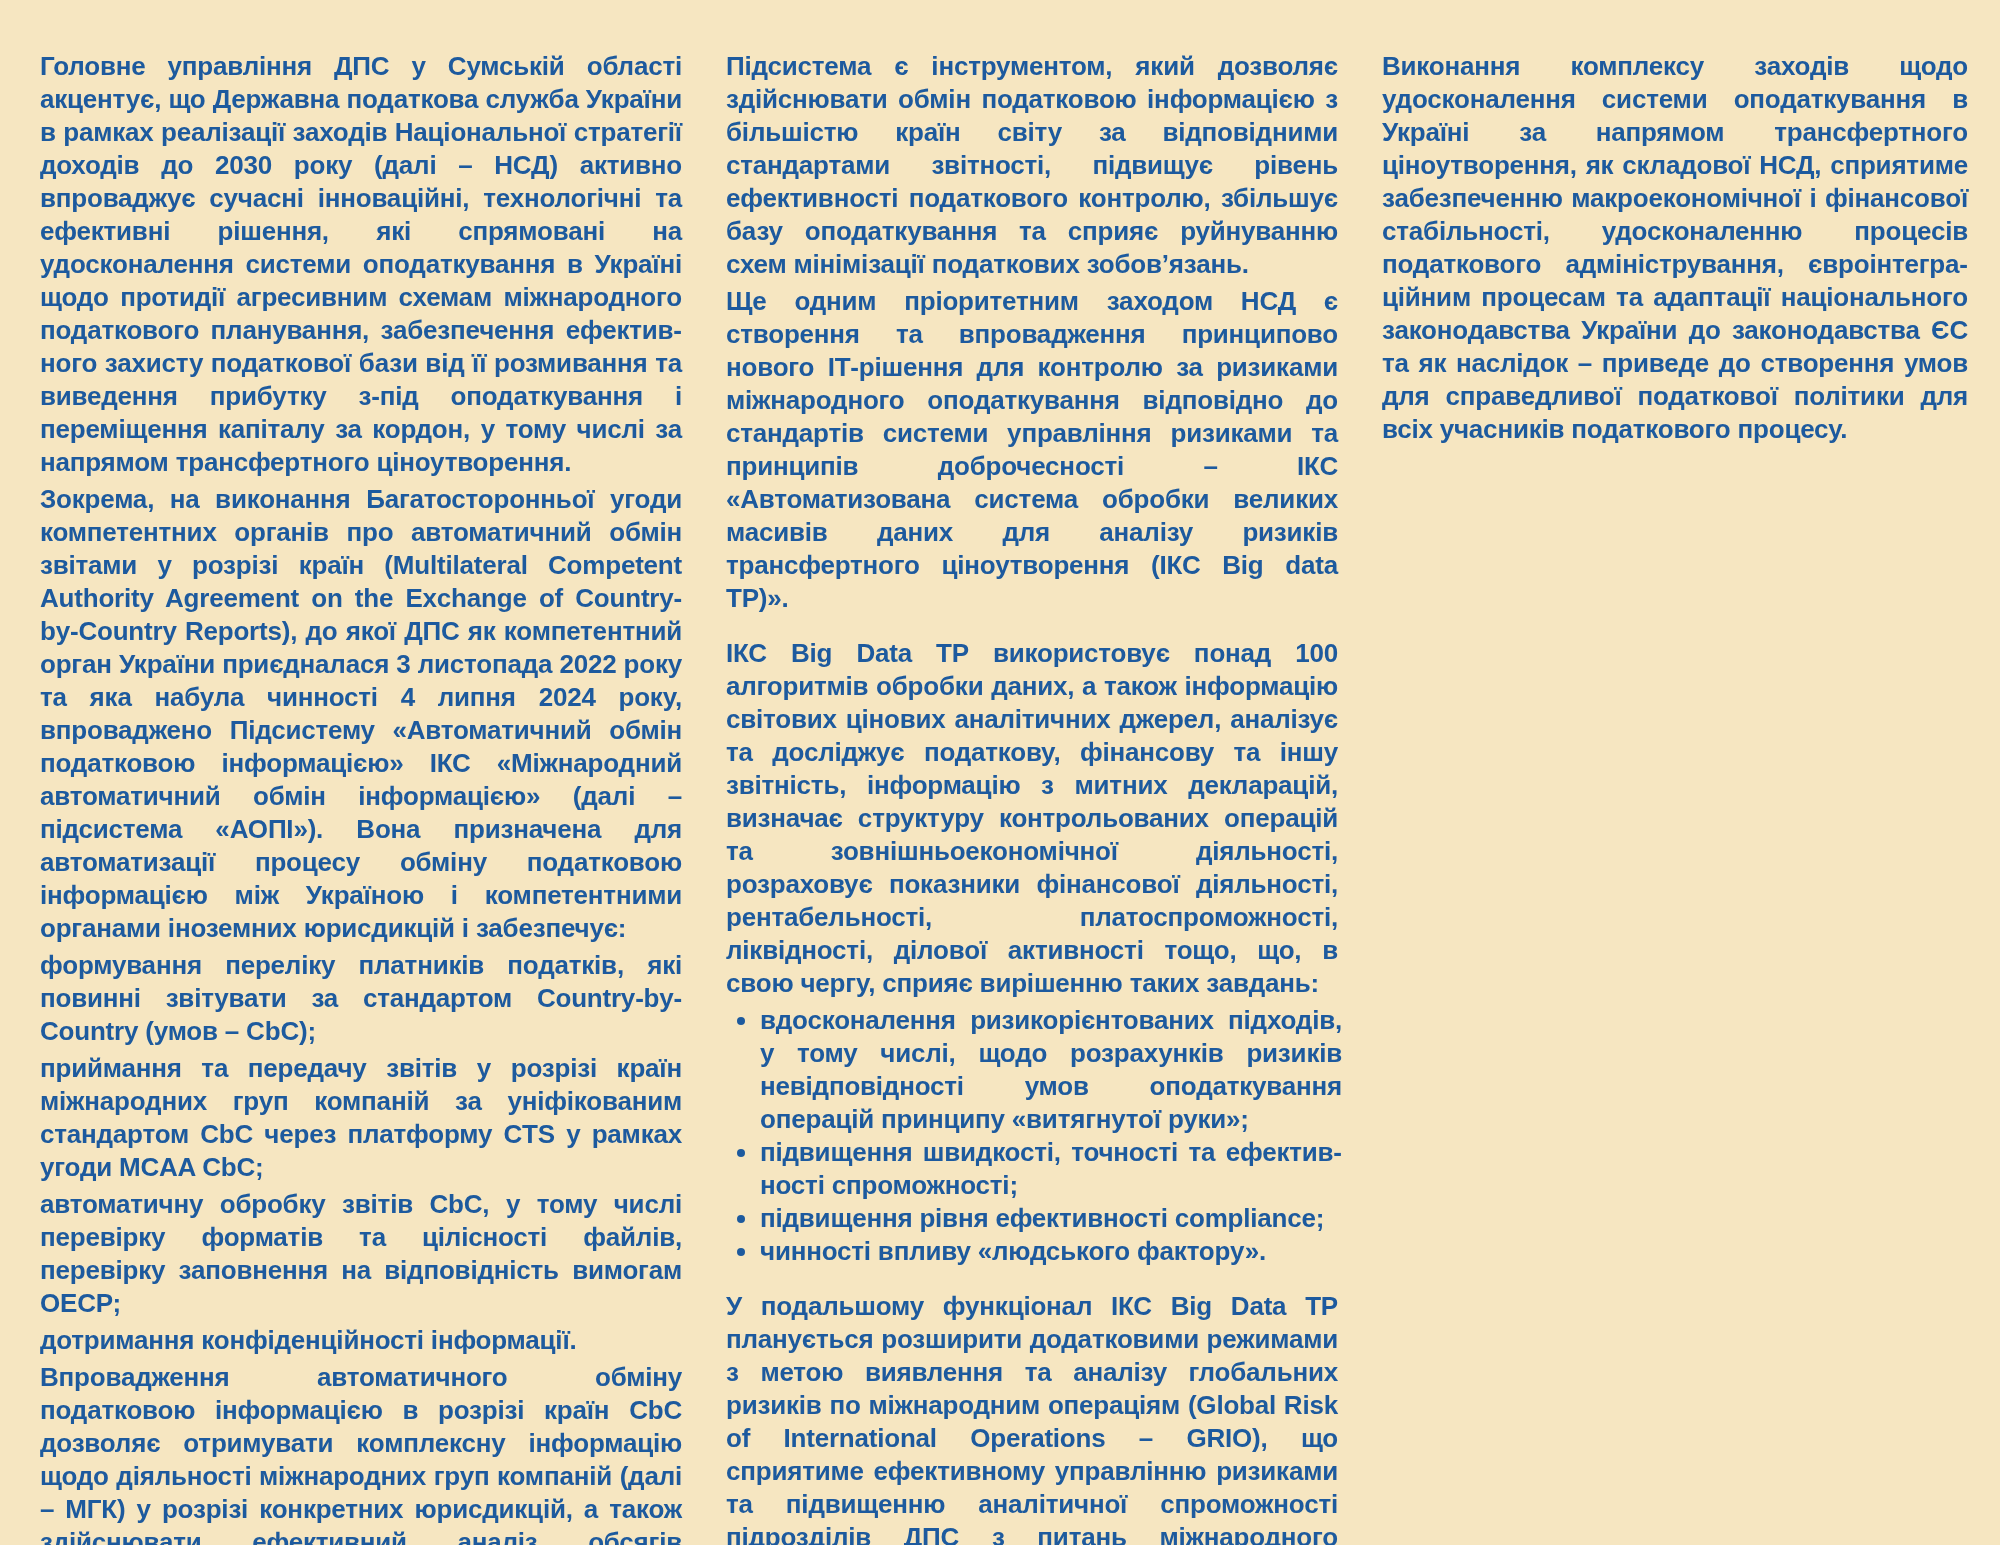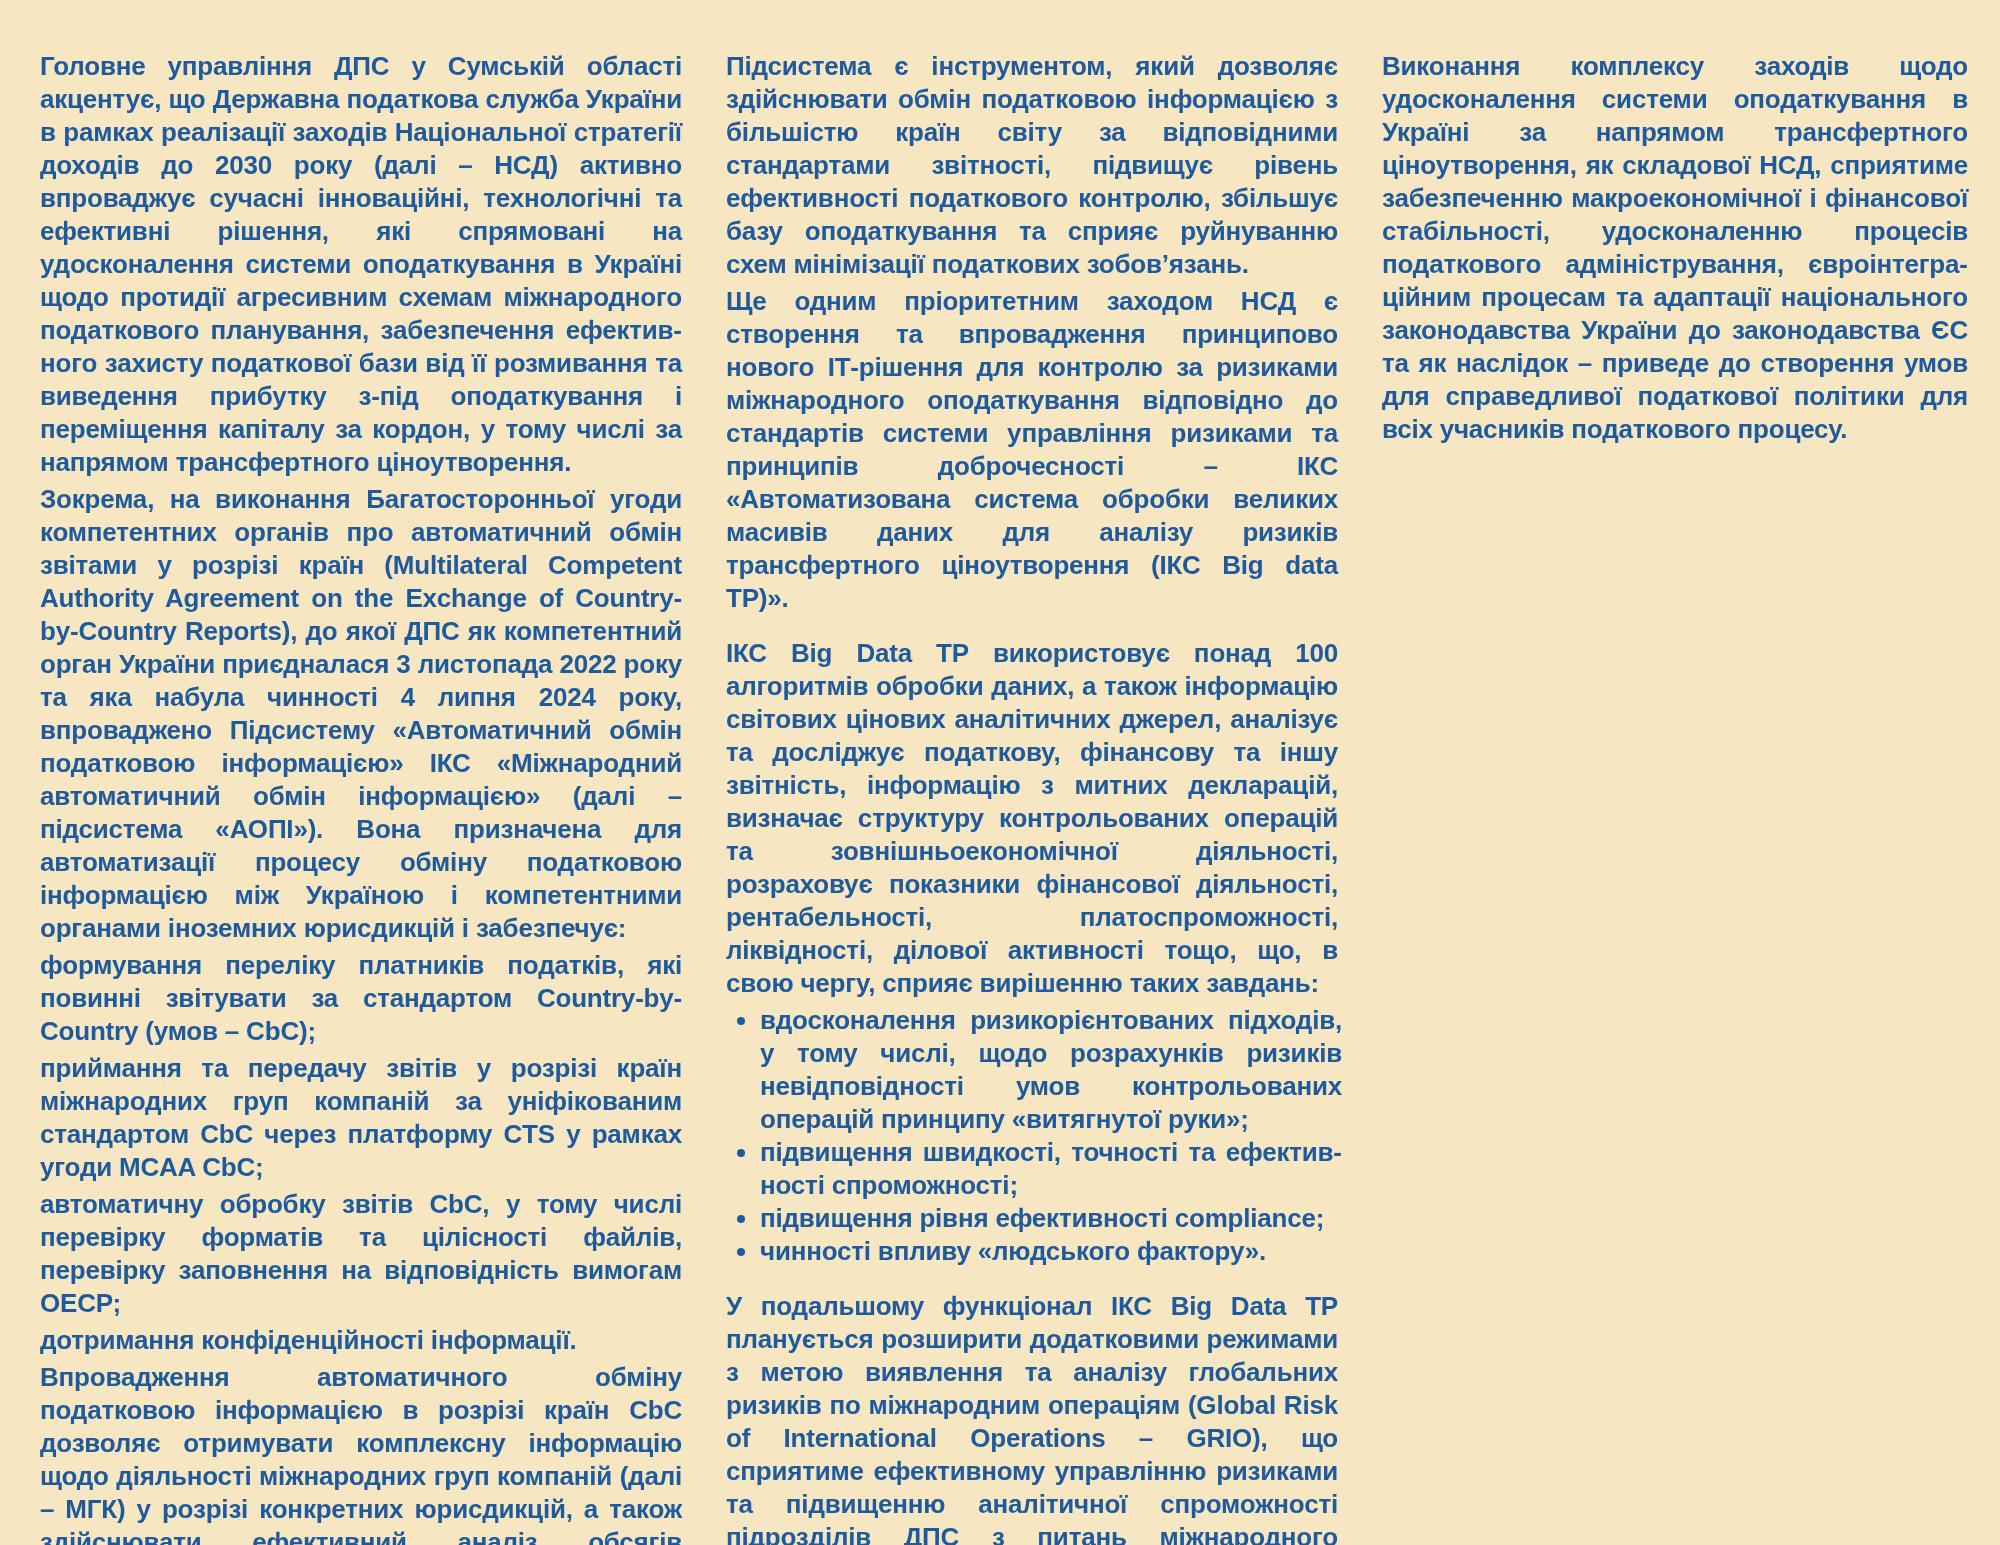--- a/index.html
+++ b/index.html
@@ -61,21 +61,21 @@
       <p>автоматичну обробку звітів CbC, у тому числі перевірку форматів та цілісності файлів, перевірку заповнення на відповідність вимогам ОЕСР;</p>
       <p>дотримання конфіденційності інформації.</p>
       <p>Впровадження автоматичного обміну податковою інформацією в розрізі країн CbC дозволяє отри­мувати комплексну інформацію щодо діяльності міжнародних груп компаній (далі – МГК) у розрізі конкретних юрисдикцій, а також здійснювати ефективний аналіз обсягів діяльності, структури операцій та специфіки діяльності МГК для цілей контролю за трансфертним ціноутворенням.</p>
     </div>
 
     <div class="col col2">
       <p>Підсистема є інструментом, який дозволяє здійснювати обмін податковою інформацією з більшістю країн світу за відповідними стандартами звітності, підвищує рівень ефективності податкового контролю, збільшує базу оподаткування та сприяє руйнуванню схем мінімізації податкових зобов’язань.</p>
       <p>Ще одним пріоритетним заходом НСД є створення та впровадження принципово нового ІТ-рішення для контролю за ризиками міжнародного оподаткування відповідно до стандартів системи управління ризиками та принципів доброчесності – ІКС «Автоматизована система обробки великих масивів даних для аналізу ризиків трансфертного ціноутворення (ІКС Big data ТР)».</p>
       <p class="gap-top">ІКС Big Data ТР використовує понад 100 алгоритмів обробки даних, а також інформацію світових цінових аналітичних джерел, аналізує та досліджує податкову, фінансову та іншу звітність, інформацію з митних декларацій, визначає структуру контрольованих операцій та зовнішньоекономічної діяльності, розраховує показники фінансової діяльності, рента­бельності, платоспроможності, ліквідності, ділової активності тощо, що, в свою чергу, сприяє вирішенню таких завдань:</p>
       <ul class="bullets">
-        <li>вдосконалення ризикорієнтованих підходів, у тому числі, щодо розрахунків ризиків невідповідності умов контрольованих операцій принципу «витягнутої руки»;</li>
+        <li>вдосконалення ризикорієнтованих підходів, у тому числі, щодо розрахунків ризиків невідповідності умов оподаткування операцій принципу «витягнутої руки»;</li>
         <li>підвищення швидкості, точності та ефектив­ності спроможності;</li>
         <li>підвищення рівня ефективності compliance;</li>
         <li>чинності впливу «людського фактору».</li>
       </ul>
       <p class="gap-top">У подальшому функціонал ІКС Big Data ТР планується розширити додатковими режимами з метою виявлення та аналізу глобальних ризиків по міжнародним операціям (Global Risk of International Operations – GRIO), що сприятиме ефективному управлінню ризиками та підвищенню аналітичної спроможності підрозділів ДПС з питань міжнародного оподаткування.</p>
     </div>
 
     <div class="col col3">
       <p>Виконання комплексу заходів щодо удосконалення системи оподаткування в Україні за напрямом трансфертного ціноутворення, як складової НСД, сприятиме забезпеченню макроекономічної і фінансової стабільності, удосконаленню процесів податкового адміністрування, євроінтегра­ційним процесам та адаптації національного законодавства України до законодавства ЄС та як наслідок – приведе до створення умов для справедливої податкової політики для всіх учасників податкового процесу.</p>
     </div>

